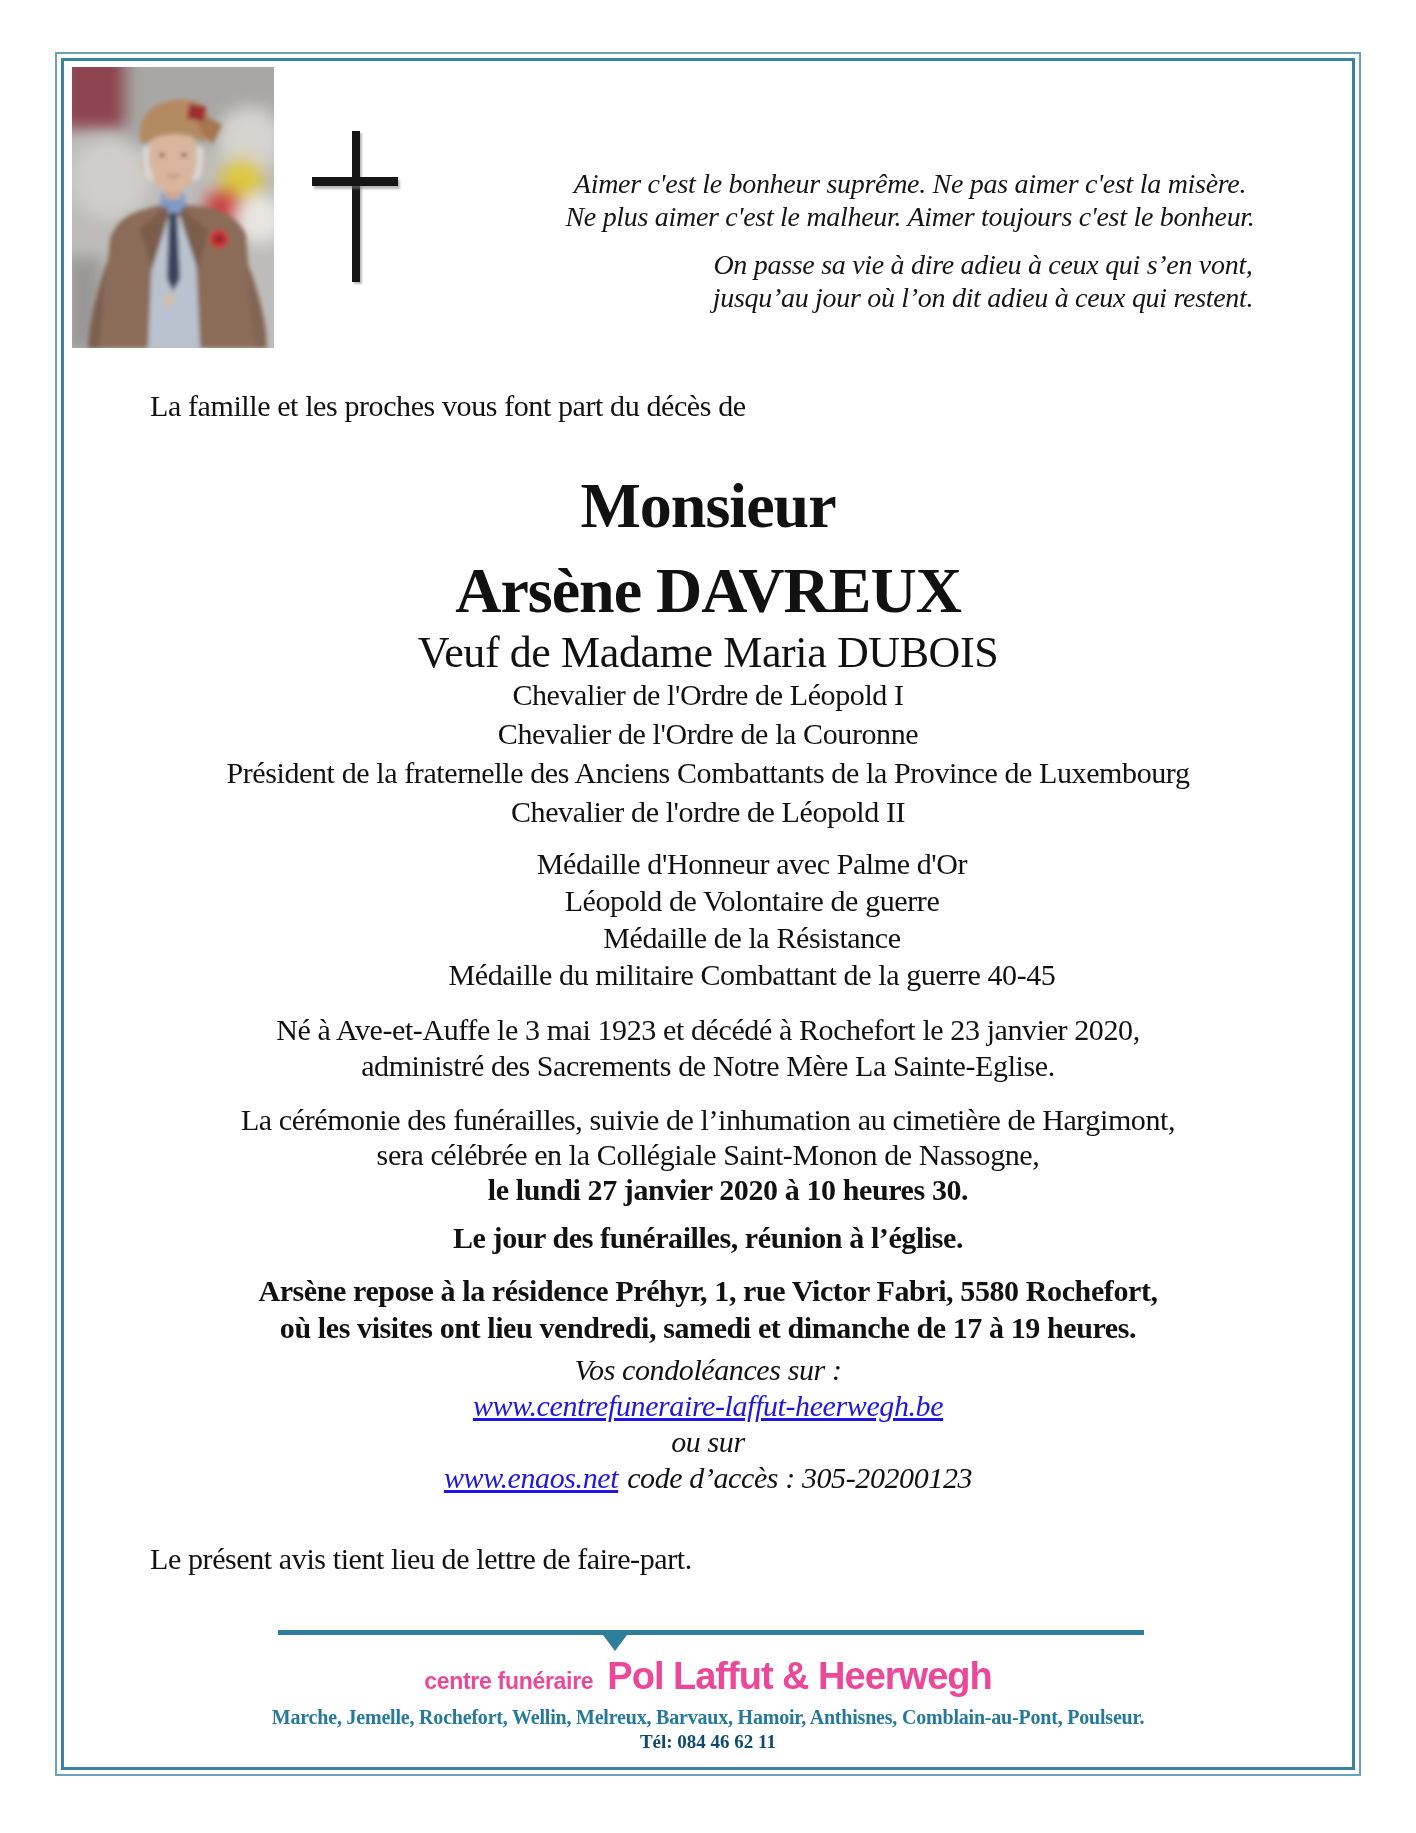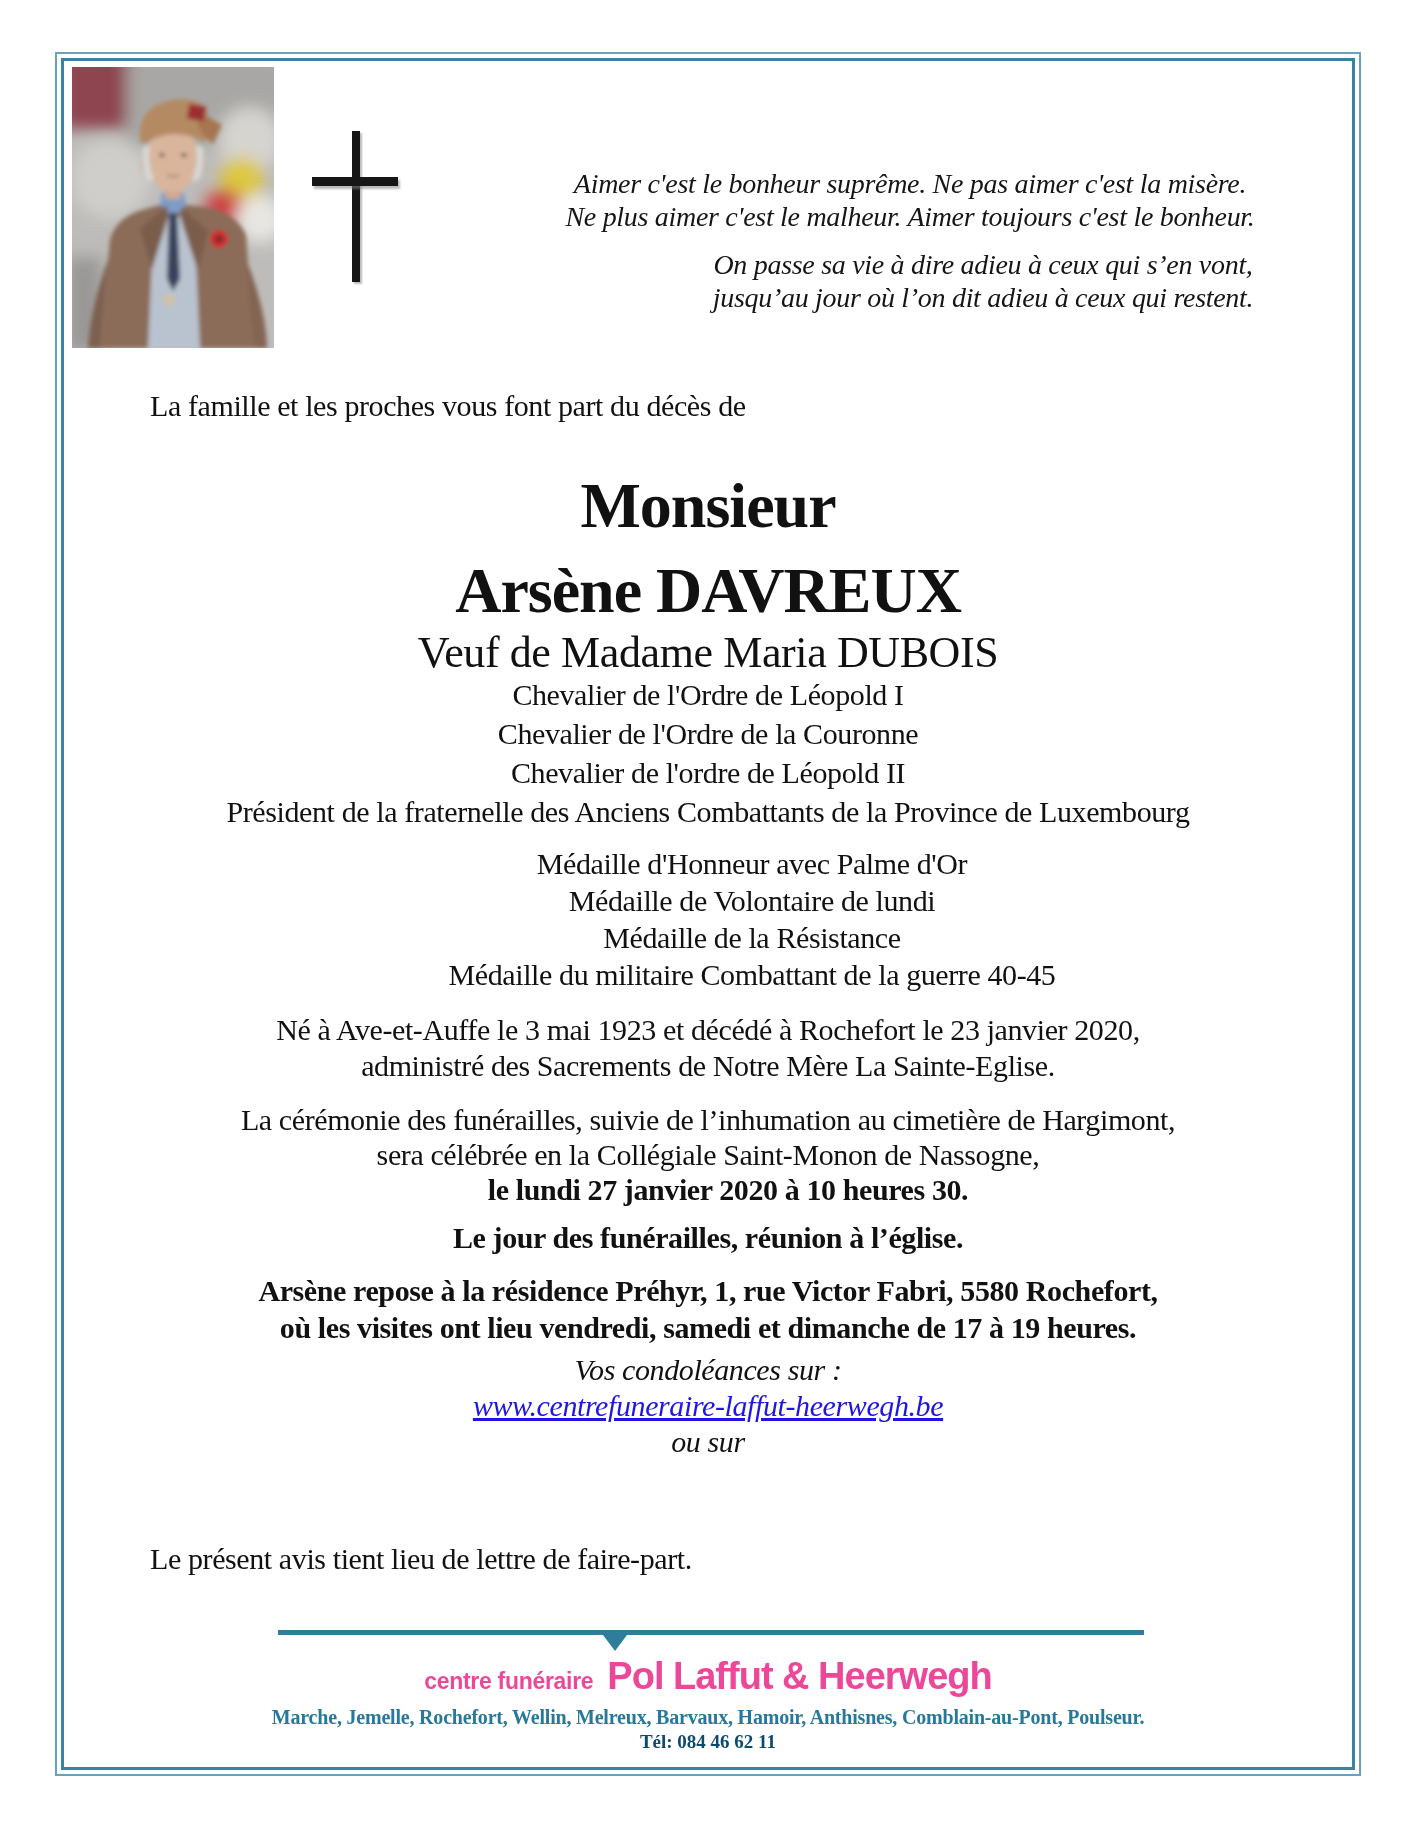--- a/index.html
+++ b/index.html
@@ -137,27 +137,27 @@
   <div class="abs titleblock tline">
     <div>Monsieur</div>
     <div>Arsène DAVREUX</div>
   </div>
 
   <div class="abs veuf tline">Veuf de Madame Maria DUBOIS</div>
 
   <div class="abs honors tline">
     <div>Chevalier de l'Ordre de Léopold I</div>
     <div>Chevalier de l'Ordre de la Couronne</div>
+    <div>Président de la fraternelle des Anciens Combattants de la Province de Luxembourg</div>
     <div>Chevalier de l'ordre de Léopold II</div>
-    <div>Président de la fraternelle des Anciens Combattants de la Province de Luxembourg</div>
   </div>
 
   <div class="abs medals tline">
     <div>Médaille d'Honneur avec Palme d'Or</div>
-    <div>Médaille de Volontaire de lundi</div>
+    <div>Léopold de Volontaire de guerre</div>
     <div>Médaille de la Résistance</div>
     <div>Médaille du militaire Combattant de la guerre 40-45</div>
   </div>
 
   <div class="abs life tline">
     <div>Né à Ave-et-Auffe le 3 mai 1923 et décédé à Rochefort le 23 janvier 2020,</div>
     <div>administré des Sacrements de Notre Mère La Sainte-Eglise.</div>
   </div>
 
   <div class="abs ceremony tline">
@@ -170,20 +170,23 @@
 
   <div class="abs repose tline">
     <div>Arsène repose à la résidence Préhyr, 1, rue Victor Fabri, 5580 Rochefort,</div>
     <div>où les visites ont lieu vendredi, samedi et dimanche de 17 à 19 heures.</div>
   </div>
 
   <div class="abs condolences tline">
     <div>Vos condoléances sur :</div>
     <div><a href="#">www.centrefuneraire-laffut-heerwegh.be</a></div>
     <div>ou sur</div>
+    <div>
+      <a href="#">www.enaos.net</a><span class="code-suffix">code d’accès : 305-20200123</span>
+    </div>
   </div>
 
   <div class="leftline tline notice">Le présent avis tient lieu de lettre de faire-part.</div>
 
   <div class="sep"></div>
 
   <div class="logo-row">
     <span class="logo-inner">
       <span class="brand-prefix">centre funéraire</span>
       <span class="brand-wrap">

